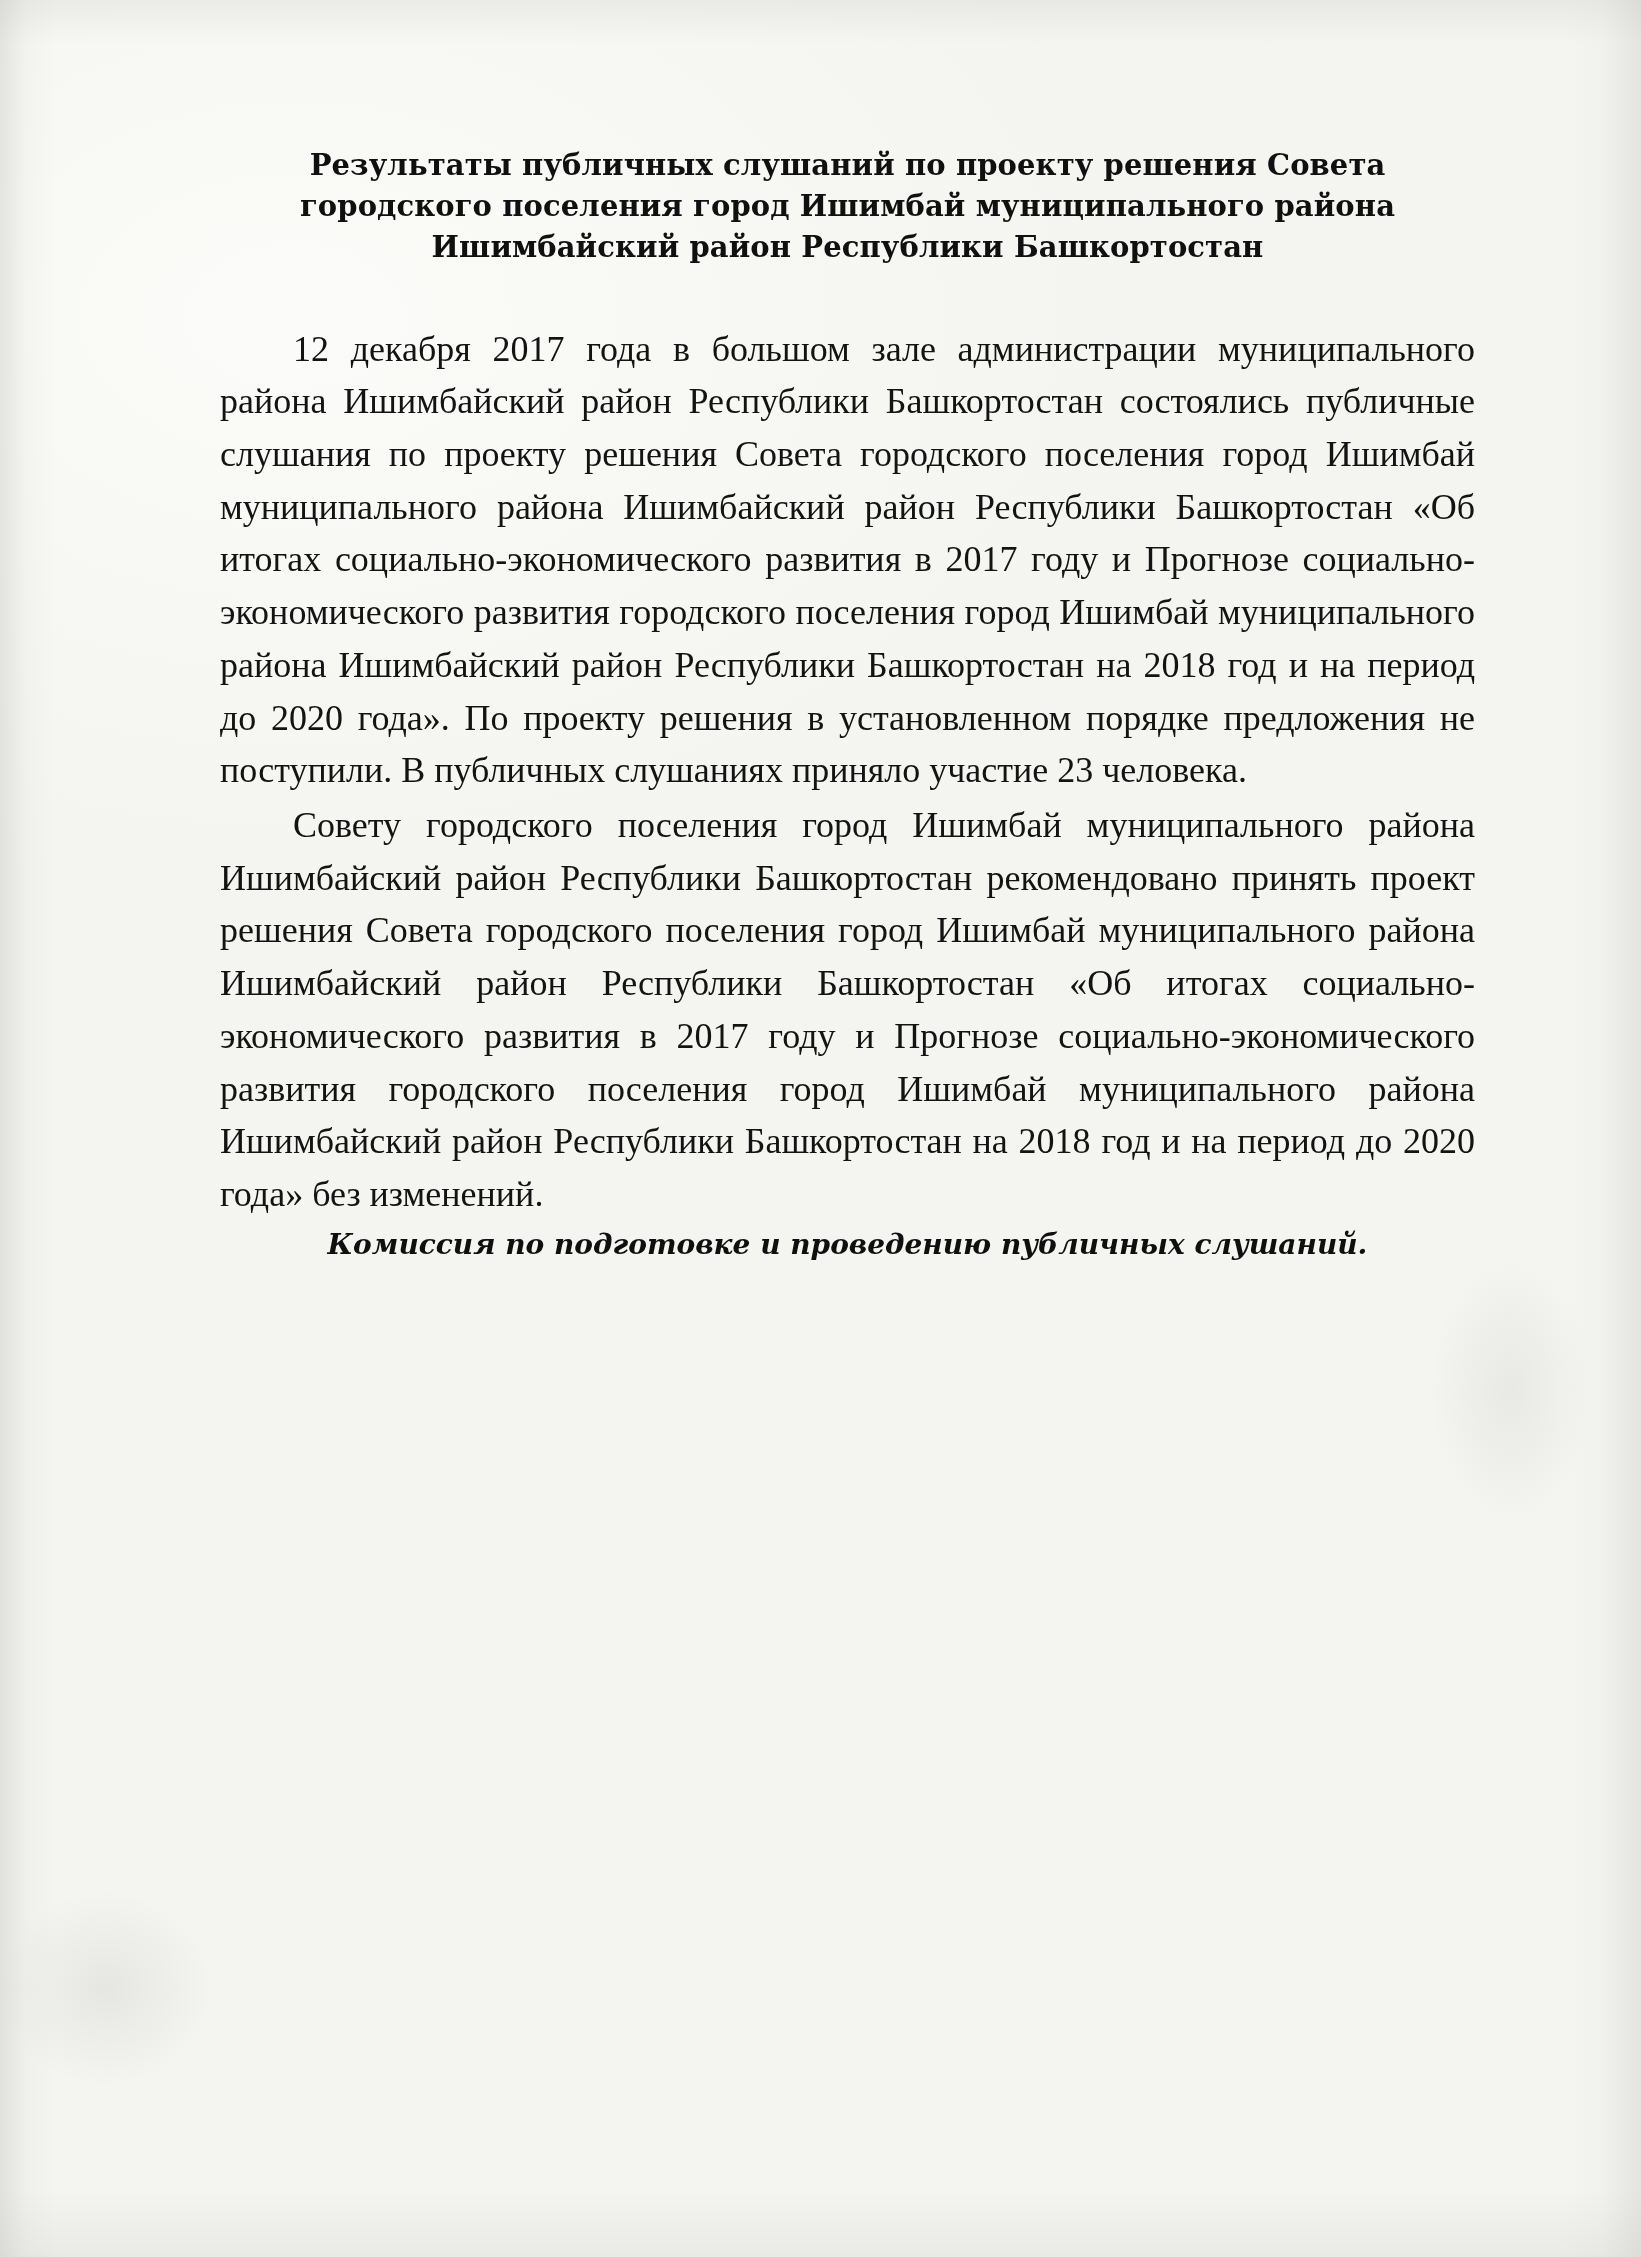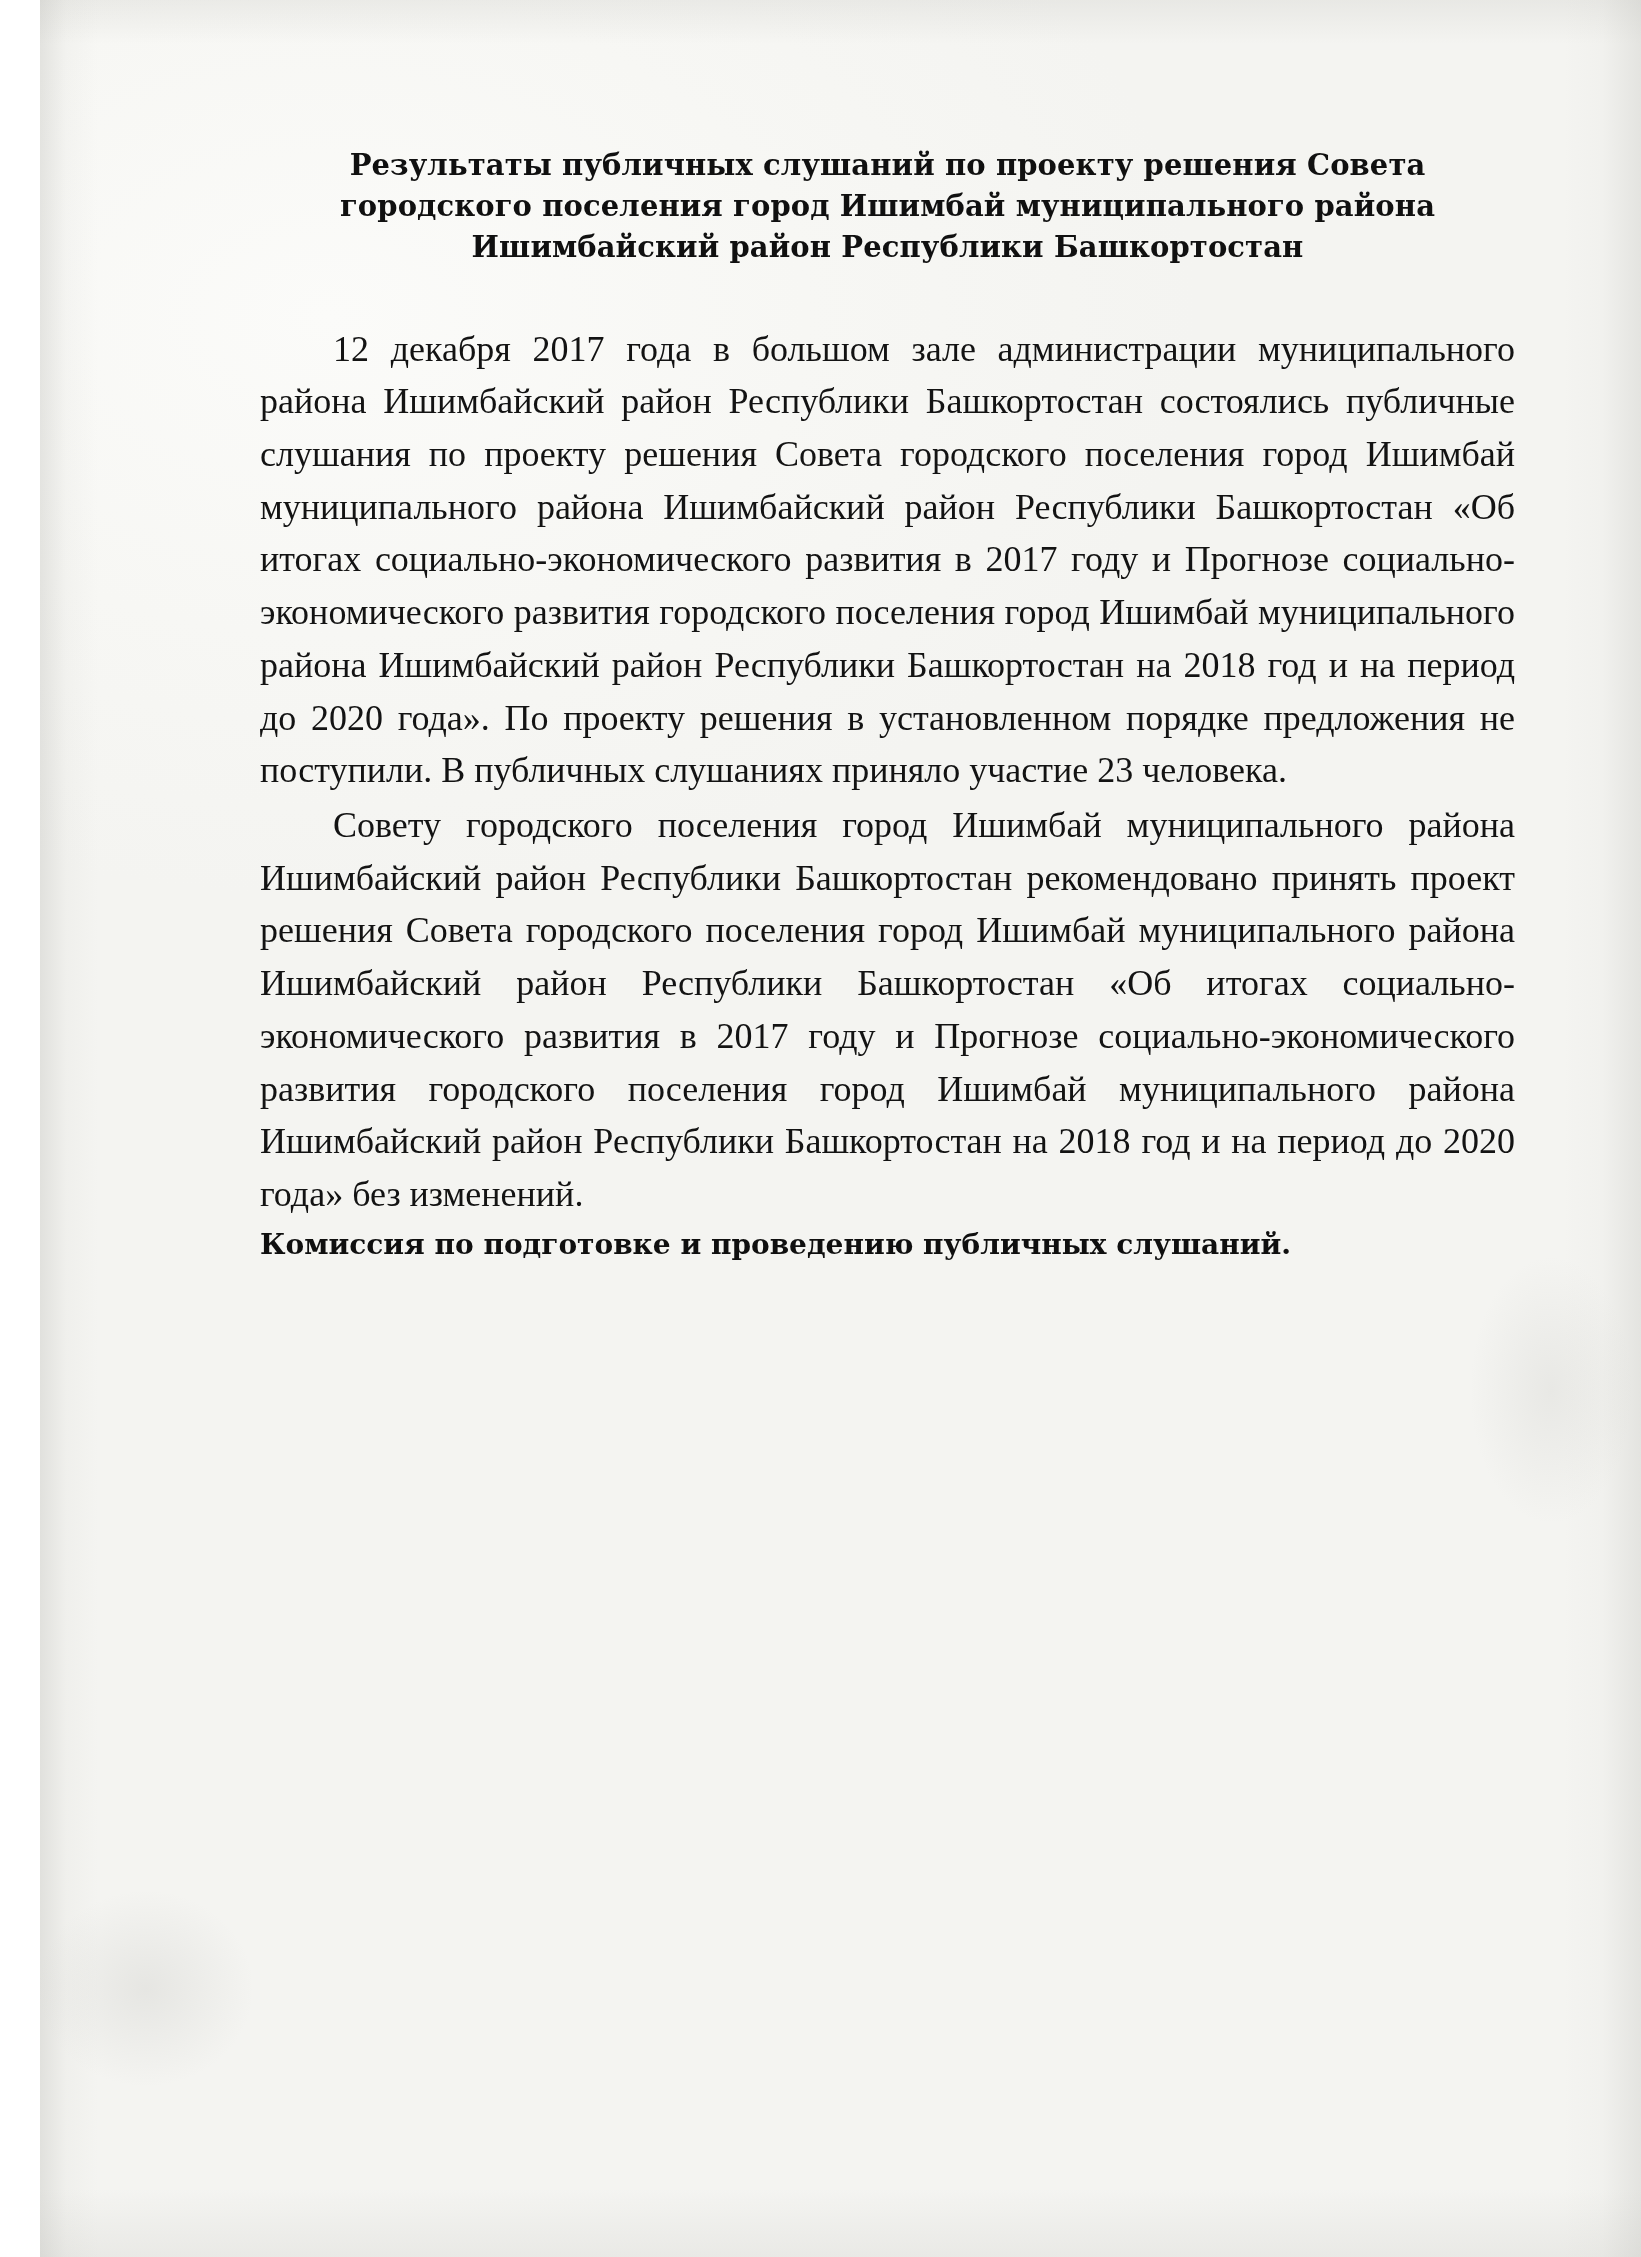--- a/index.html
+++ b/index.html
@@ -16,21 +16,20 @@
     color: #141414;
   }
 
   
   .page {
     position: absolute;
     inset: 0;
     background:
       radial-gradient(ellipse 869px 579px at 18% 14%, #fbfbf9 0%, #f7f7f4 55%, #f4f4f1 100%),
       linear-gradient(180deg, #fcfcfa 0%, #f6f6f3 40%, #f3f3ef 100%);
-    margin-left: 40px;
   }
   .scan-shade-left {
     position: absolute;
     left: 0; top: 0; bottom: 0; width: 58px;
     background: linear-gradient(90deg, rgba(180,180,175,0.30) 0%, rgba(200,200,195,0.10) 45%, rgba(255,255,255,0) 100%);
     pointer-events: none;
   }
   .scan-shade-right {
     position: absolute;
     right: 0; top: 0; bottom: 0; width: 77px;
@@ -96,23 +95,24 @@
   }
   .para:last-of-type {
     text-align: left;
   }
 
   .closing {
     font-family: "DejaVu Serif", serif;
     font-weight: bold;
     font-size: 28px;
     line-height: 1.45;
-    text-align: left;
+    text-align: center;
     color: #0f0f0f;
     margin: 3.9px 0 0 0;
+    font-style: italic;
   }
 </style>
 </head>
 <body>
 
 <div class="page">
   <div class="scan-shade-top"></div>
   <div class="scan-shade-left"></div>
   <div class="scan-shade-right"></div>
   <div class="scan-shade-bottom"></div>

